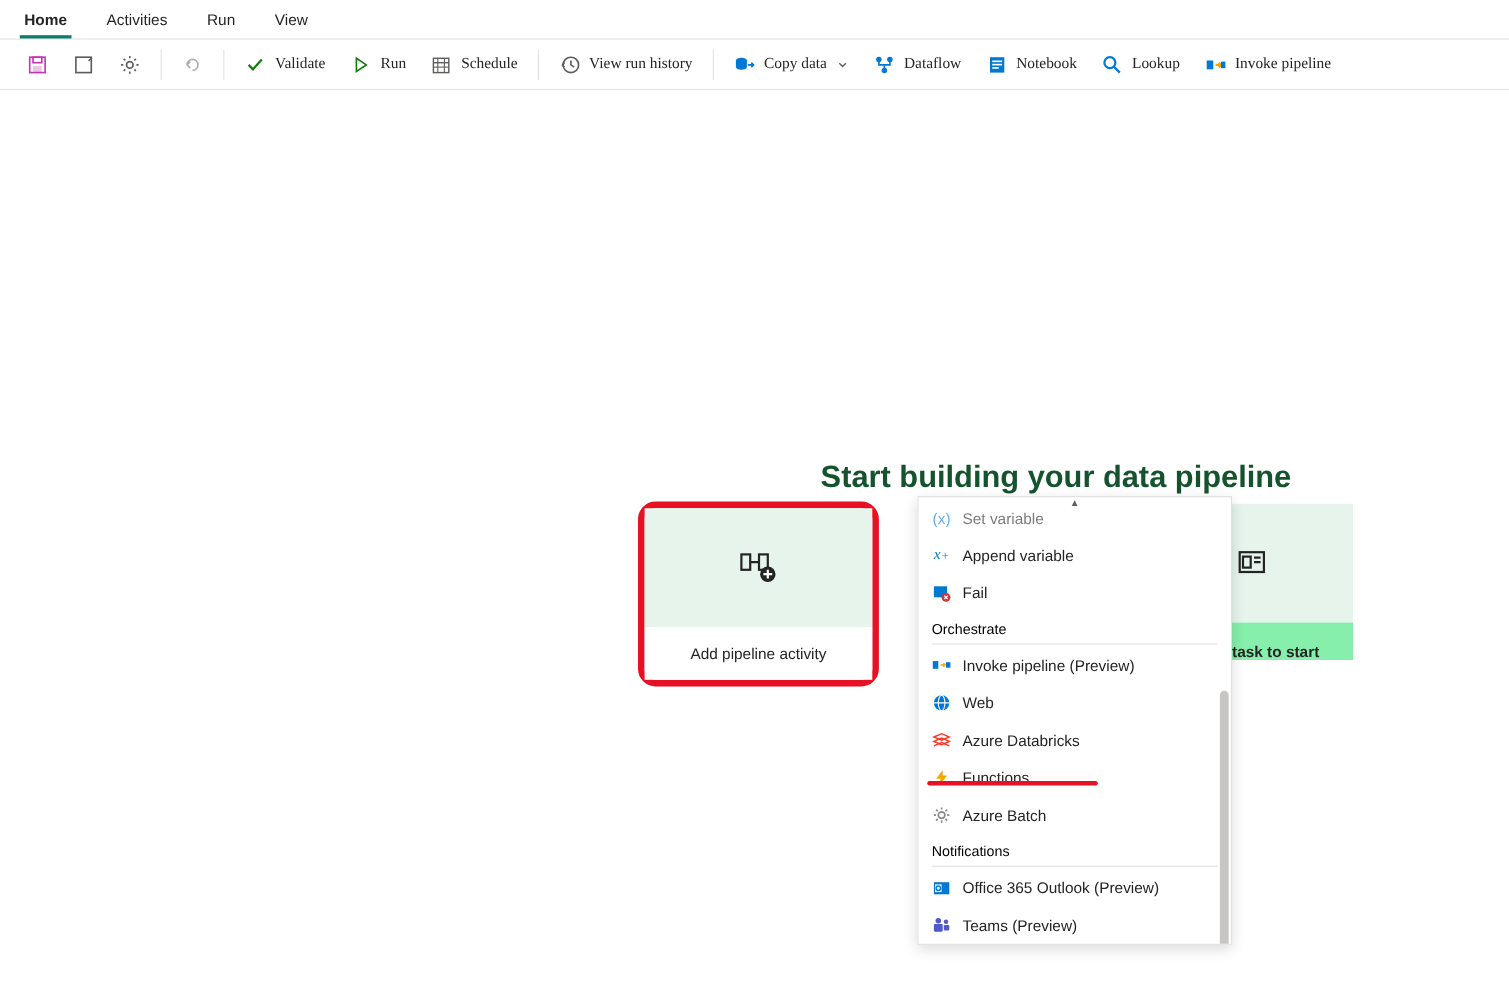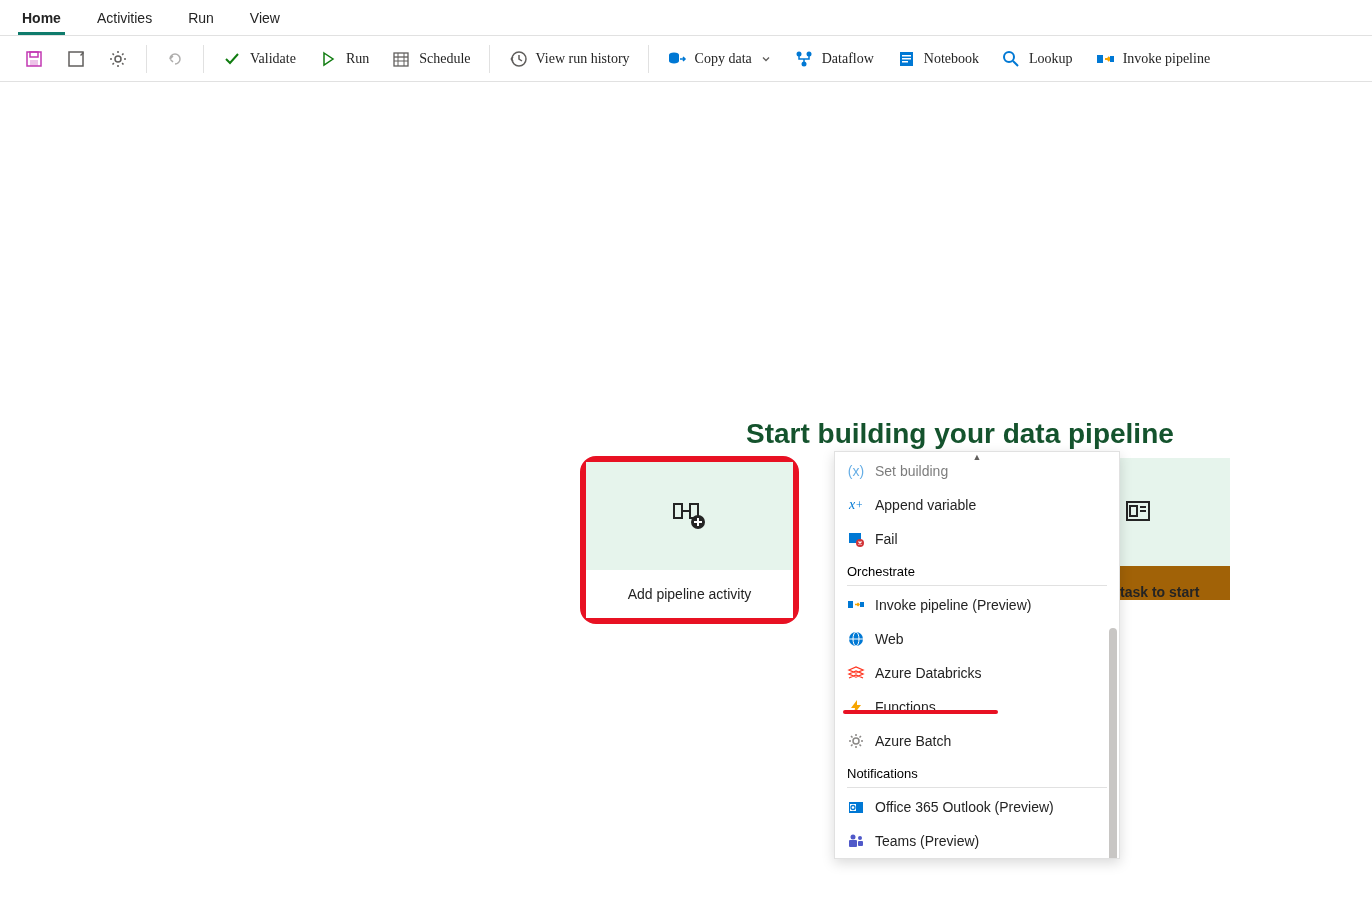--- a/index.html
+++ b/index.html
@@ -17,21 +17,21 @@
   .canvas { position: relative; width: 100%; height: calc(899px - 82px); background: #fff; }
   
   .headline { position: absolute; left: 716px; top: 336px; font-size: 28px; font-weight: 700; color: #14532d; margin-left: 30px; }
   
   .card-add { position: absolute; left: 580px; top: 374px; width: 219px; border: 6px solid #e81123; border-radius: 16px; background: #fff; }
   .card-add-top { background: #e6f4ec; height: 108px; display: flex; align-items: center; justify-content: center; }
   .card-add-bot { background: #fff; padding: 16px 10px; text-align: center; font-size: 14px; }
   
   .card-task { position: absolute; left: 1120px; top: 376px; width: 110px; height: 164px; }
   .card-task-top { background: #e6f4ec; height: 108px; display:flex; align-items:center; justify-content:flex-start; padding-left:4px; }
-  .card-task-bot { background: #a16207; padding: 18px 0 0 0; font-size: 14px; font-weight:600; }
+  .card-task-bot { background: #86efac; padding: 18px 0 0 0; font-size: 14px; font-weight:600; }
   
   .dropdown { position: absolute; left: 834px; top: 369px; width: 286px; background: #fff; border: 1px solid #e1e1e1; box-shadow: 0 4px 12px rgba(0,0,0,0.15); max-height: 440px; overflow: hidden; }
   .dd-item { display: flex; align-items: center; gap: 10px; padding: 8px 12px; cursor: pointer; font-size: 14px; }
   .dd-header { padding: 8px 12px 4px; font-size: 13px; color: #000000; }
   .dd-sep { height: 1px; background: #e1e1e1; margin: 2px 12px; }
   .dd-icon { width: 18px; height: 18px; display: inline-flex; align-items:center; justify-content:center; flex-shrink:0; }
   .scroll-arrow { text-align: center; font-size: 9px; color: #605e5c; padding: 0; }
   .scroll-bar { position: absolute; right: 2px; top: 176px; width: 8px; height: 248px; background: #c8c6c4; border-radius: 4px; }
   .underline-red { position: absolute; left: 843px; top: 628px; width: 155px; height: 4px; background: #e81123; border-radius: 2px; }
 </style>
@@ -204,21 +204,21 @@
         <line x1="16" y1="13" x2="22" y2="13" stroke="#242424" stroke-width="2"></line>
       </svg>
     </div>
     <div class="card-task-bot">task to start</div>
   </div>
 
   <div class="dropdown">
     <div class="scroll-arrow">▲</div>
     <div class="dd-item" style="opacity:0.6; padding-top:0;">
       <span class="dd-icon" style="color:#0078d4">(x)</span>
-      <span>Set building</span>
+      <span>Set variable</span>
     </div>
     <div class="dd-item">
       <span class="dd-icon" style="color:#0078d4;font-style:italic;font-family:serif">x<sub>+</sub></span>
       <span>Append variable</span>
     </div>
     <div class="dd-item">
       <span class="dd-icon">
         <svg width="18" height="18" viewBox="0 0 18 18">
             <rect x="2" y="3" width="12" height="10" fill="#0078d4"></rect>
             <circle cx="13" cy="13" r="4" fill="#d13438"></circle>

